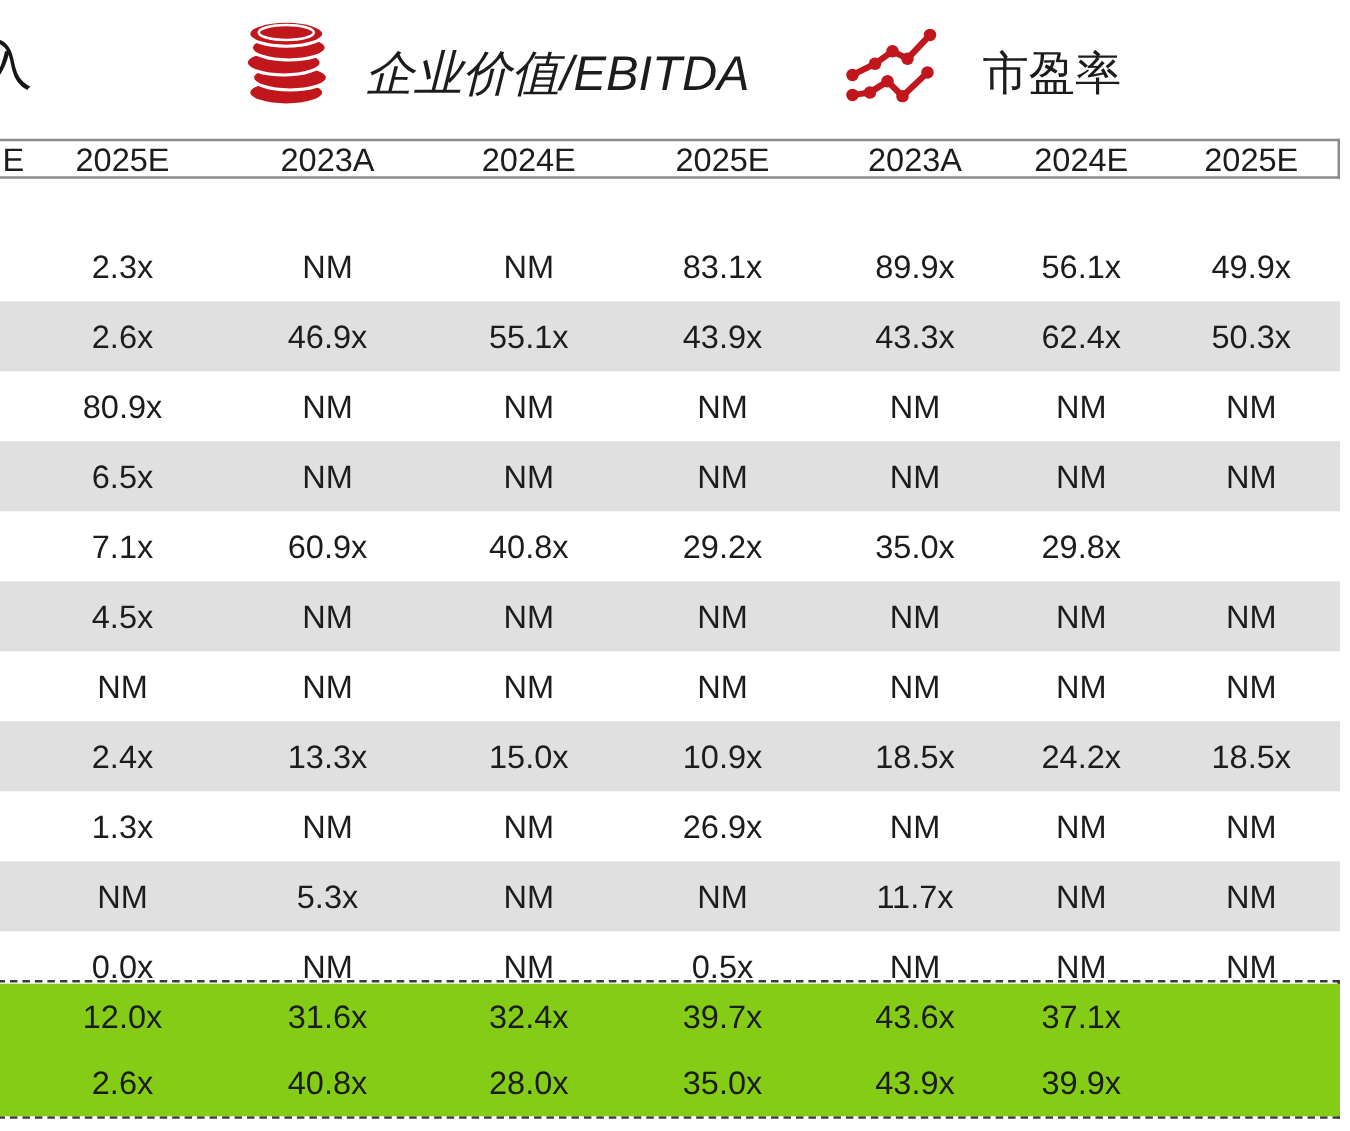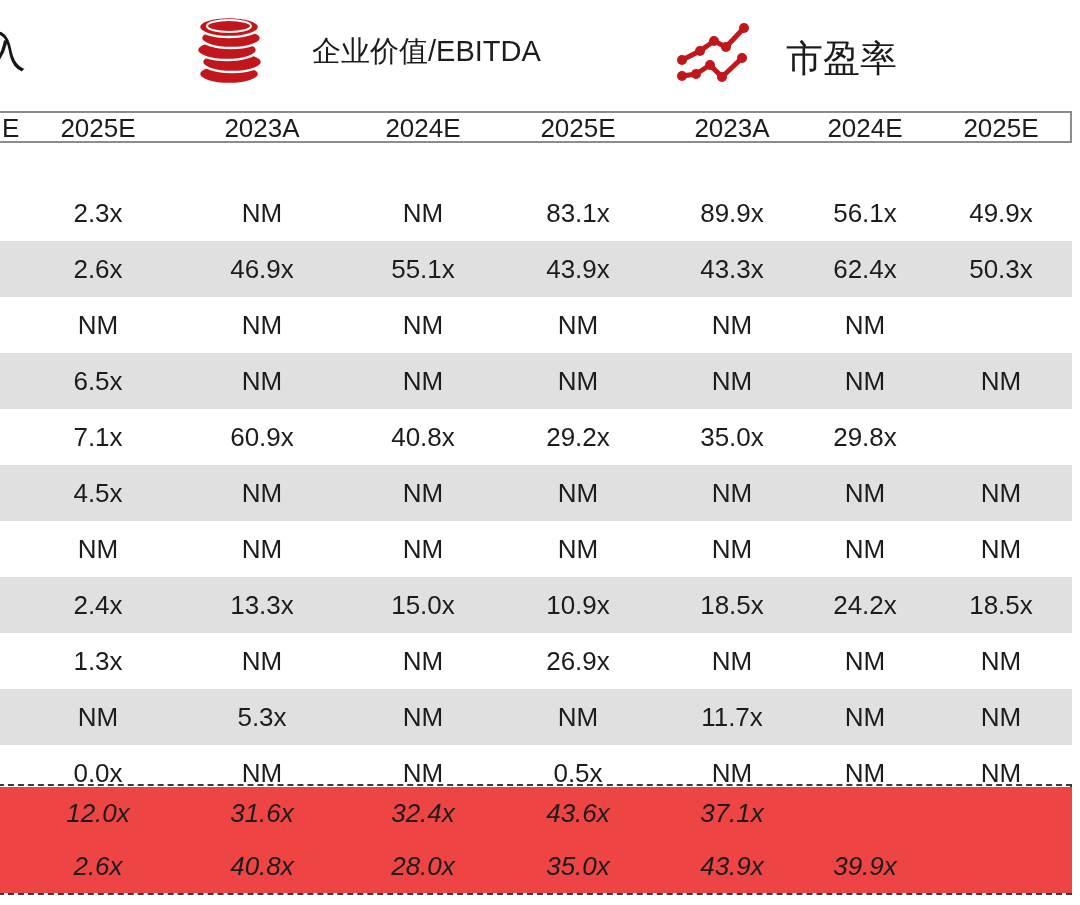--- a/index.html
+++ b/index.html
@@ -5,21 +5,21 @@
   html,body{margin:0;padding:0;}
   body{
     width:1080px;height:905px;background:#ffffff;overflow:hidden;position:relative;
     font-family:"Liberation Sans","DejaVu Sans",sans-serif;color:#1c1c1c;
   }
   .stage{position:absolute;inset:0;}
 
   
   .partial-char{position:absolute;left:-16px;top:24px;font-size:42px;color:#161616;}
   .icon-coins{position:absolute;left:196px;top:14px;width:68px;height:72px;}
-  .label-ev{position:absolute;left:312px;top:32px;font-size:29px;white-space:nowrap;}
+  .label-ev{position:absolute;left:292px;top:32px;font-size:39px;white-space:nowrap;font-style:italic;}
   .icon-line{position:absolute;left:676px;top:16px;width:80px;height:66px;}
   .label-pe{position:absolute;left:786px;top:34px;font-size:37px;white-space:nowrap;}
 
   
   .grid{display:grid;grid-template-columns:26px 144px 184px 138px 172px 136px 130px 142px;align-items:center;}
 
   
   .thead{
     position:absolute;left:0;top:111px;width:1072px;height:32px;box-sizing:border-box;
     border-top:2px solid #8c8c8c;border-bottom:2px solid #8c8c8c;border-right:2px solid #8c8c8c;
@@ -33,21 +33,21 @@
   .row{height:56px;font-size:26px;}
   .row.striped{background:#E0E0E0;}
   .cell{text-align:center;}
 
   
   .summary-box{
     position:absolute;left:-12px;top:784px;width:1084px;height:111px;box-sizing:border-box;
     border:2px dashed #3b3b3b;background:#ffffff;
   }
   .summary-inner{margin-left:10px;margin-top:1px;width:1072px;}
-  .summary-inner .row{height:53px;background:#ef4444;font-style:italic;}
+  .summary-inner .row{height:53px;background:#84cc16;}
 </style>
 </head>
 <body>
 
 <div class="stage">
 
   <span class="partial-char">入</span>
 
   <span class="icon-coins">
     <svg width="68" height="72" viewBox="0 0 68 72">
@@ -112,20 +112,21 @@
         <div class="cell">2.6x</div>
         <div class="cell">46.9x</div>
         <div class="cell">55.1x</div>
         <div class="cell">43.9x</div>
         <div class="cell">43.3x</div>
         <div class="cell">62.4x</div>
         <div class="cell">50.3x</div>
       </div>
       <div class="row grid">
         <div class="cell"></div>
+        <div class="cell">80.9x</div>
         <div class="cell">NM</div>
         <div class="cell">NM</div>
         <div class="cell">NM</div>
         <div class="cell">NM</div>
         <div class="cell">NM</div>
         <div class="cell">NM</div>
       </div>
       <div class="row grid striped">
         <div class="cell"></div>
         <div class="cell">6.5x</div>
@@ -207,20 +208,21 @@
       </div>
     </div>
 
   <div class="summary-box">
     <div class="summary-inner" id="tsummary">
         <div class="row grid">
           <div class="cell"></div>
           <div class="cell">12.0x</div>
           <div class="cell">31.6x</div>
           <div class="cell">32.4x</div>
+          <div class="cell">39.7x</div>
           <div class="cell">43.6x</div>
           <div class="cell">37.1x</div>
         </div>
         <div class="row grid">
           <div class="cell"></div>
           <div class="cell">2.6x</div>
           <div class="cell">40.8x</div>
           <div class="cell">28.0x</div>
           <div class="cell">35.0x</div>
           <div class="cell">43.9x</div>

